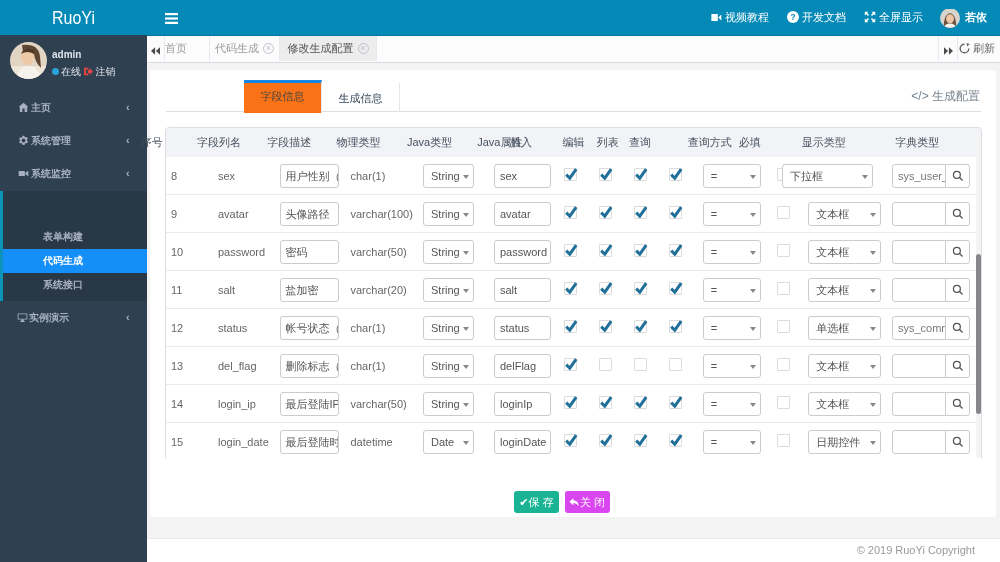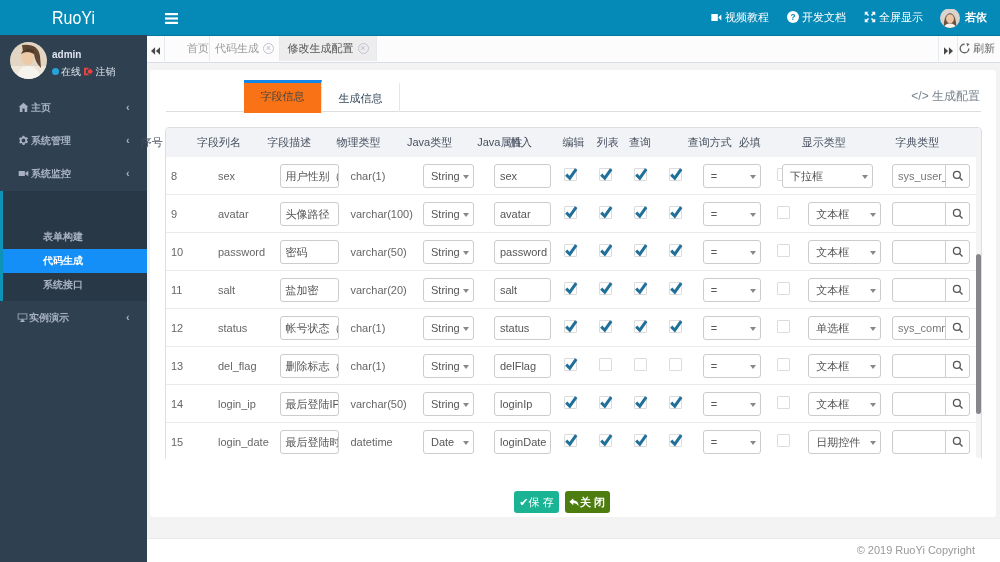--- a/index.html
+++ b/index.html
@@ -57,21 +57,21 @@
 .cb { position:absolute; top:11px; width:13px; height:13px; border:1px solid #dcdcdc; border-radius:1px; background:#fff; }
 .cb svg { position:absolute; left:-1px; top:-2px; }
 .dictin { position:absolute; left:725.9px; top:7px; width:54px; height:24px; border:1px solid #ccc; border-radius:3px 0 0 3px; background:#fff; font-size:11px; color:#777; line-height:22px; padding-left:5px; overflow:hidden; white-space:nowrap; }
 .dictbtn { position:absolute; left:778.9px; top:7px; width:25px; height:24px; border:1px solid #ccc; border-radius:0 3px 3px 0; background:#fff; }
 .dictbtn svg { position:absolute; left:6px; top:5px; }
 #sbar { position:absolute; left:810px; top:4px; width:5px; height:326px; background:#f4f4f5; border-radius:3px; }
 #sthumb { position:absolute; left:0; top:122px; width:5px; height:160px; background:#85878a; border-radius:3px; }
 
 .btn { position:absolute; top:421px; height:22px; border-radius:3px; color:#fff; font-size:11px; line-height:22px; text-align:center; }
 #btnsave { left:364px; width:45px; background:#1ab394; }
-#btnclose { left:414.5px; width:45px; background:#4d7c0f;font-weight:bold; }
+#btnclose { left:414.5px; width:45px; background:#d946ef; }
 </style>
 </head>
 <body>
 
 <div id="sidebar">
   <div id="logo"><span>RuoYi</span></div>
   <div id="avatar">
     <svg width="37" height="37" viewBox="0 0 37 37">
       <rect width="37" height="37" fill="#e3d5c3"></rect>
       <rect y="24" width="37" height="13" fill="#efe6da"></rect>
@@ -161,21 +161,21 @@
       <path d="M4 33 Q9 23 16.5 24 Q24 23 29 33 Z" fill="#f7f3ee"></path>
     </svg>
   </div>
   <div class="nav-right" style="left:818px;font-weight:bold">若依</div>
 </div>
 
 <div id="tabbar">
   <div style="position:absolute;left:0;top:0;width:18px;height:25px;border-right:1px solid #e6e9ef;line-height:25px;text-align:center"><svg width="9" height="8" viewBox="0 0 11 9" fill="#4a4a4a" style="vertical-align:-1px">
         <path d="M5 0 L5 9 L0 4.5 Z M11 0 L11 9 L6 4.5 Z"></path>
       </svg></div>
-  <div class="tb" style="left:18px;width:45px;text-align:right">首页</div>
+  <div class="tb" style="left:18px;width:45px;text-align:left">首页</div>
   <div class="tb" style="left:63px;width:70px;text-align:center">代码生成<span class="tb-close">×</span></div>
   <div class="tb" style="left:133px;width:97px;text-align:center;background:#ededed;color:#555">修改生成配置<span class="tb-close">×</span></div>
   <div style="position:absolute;right:42px;top:0;width:20px;height:25px;border-left:1px solid #e6e9ef;border-right:1px solid #e6e9ef;line-height:25px;text-align:center"><svg width="9" height="8" viewBox="0 0 11 9" fill="#4a4a4a" style="vertical-align:-1px">
         <path d="M0 0 L5 4.5 L0 9 Z M6 0 L11 4.5 L6 9 Z"></path>
       </svg></div>
   <div style="position:absolute;right:5px;top:0;height:25px;color:#666;font-size:11px;line-height:25px"><svg width="11" height="11" viewBox="0 0 14 14" style="vertical-align:-1.5px">
         <path d="M7 1.5 A5.5 5.5 0 1 0 12.5 7" fill="none" stroke="#666" stroke-width="1.8"></path>
         <path d="M9.5 0 L13.6 1.2 L10.5 4.5 Z" fill="#666"></path>
       </svg> 刷新</div>
 </div>

